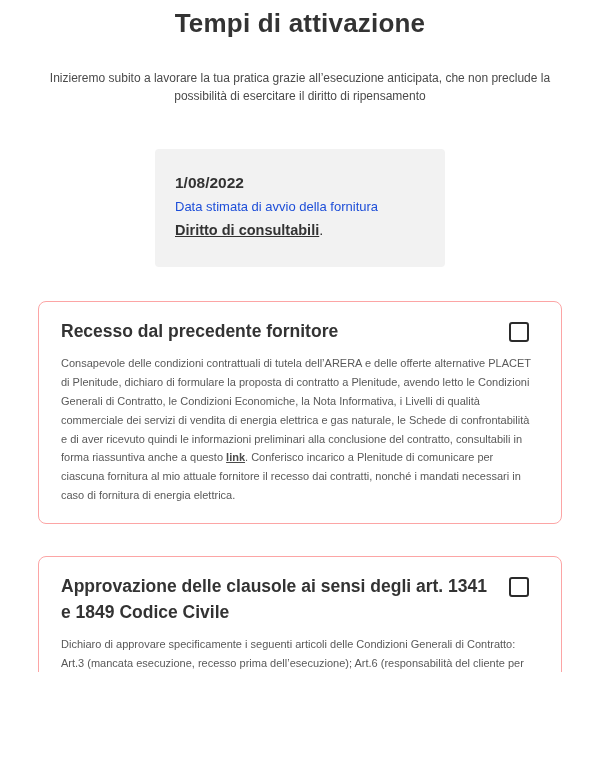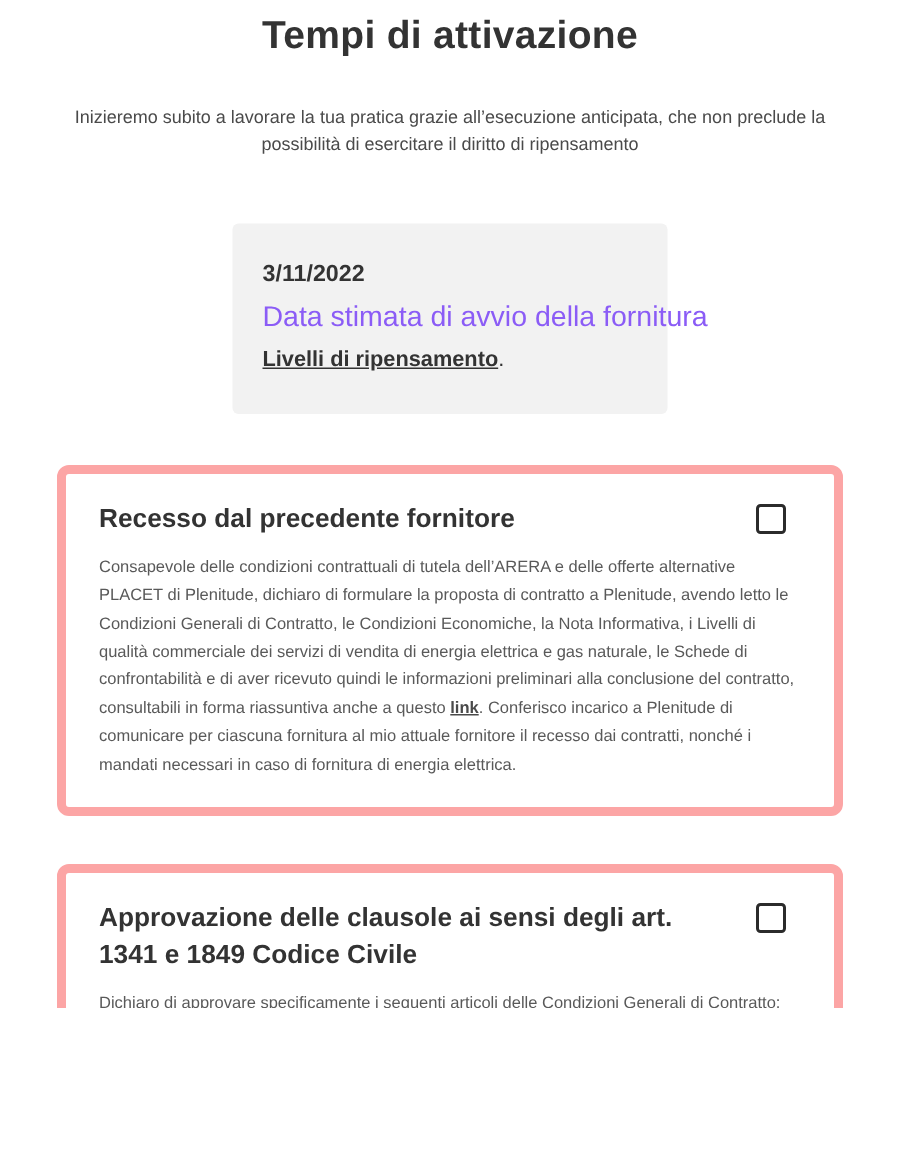--- a/index.html
+++ b/index.html
@@ -38,41 +38,41 @@
     border-radius: 4px;
     padding: 21px 20px 22px;
   }
   .info-date {
     font-size: 15.5px;
     font-weight: 700;
     color: #333333;
     line-height: 1.65;
   }
   .info-desc {
-    font-size: 19px;
-    color: #8b5cf6;
+    font-size: 13px;
+    color: #1d4ed8;
     line-height: 1.65;
     white-space: nowrap;
   }
   .info-link-line {
     line-height: 1.9;
     font-size: 14.5px;
     color: #333333;
   }
   .info-link {
     font-weight: 700;
     text-decoration: underline;
     color: #333333;
     cursor: pointer;
   }
   .consent-card {
     width: 524px;
     margin: 34px auto 0;
     background: #ffffff;
-    border: 6px solid #fca5a5;
+    border: 1px solid #fca5a5;
     border-radius: 8px;
     padding: 17px 22px 18px;
   }
   .consent-card + .consent-card { margin-top: 32px; }
   .card-head {
     display: flex;
     align-items: flex-start;
     justify-content: space-between;
     gap: 16px;
   }
@@ -113,24 +113,24 @@
 </head>
 <body>
 
 <div class="page">
 
   <h1 class="page-title">Tempi di attivazione</h1>
 
   <p class="page-subtitle">Inizieremo subito a lavorare la tua pratica grazie all’esecuzione anticipata, che non preclude la possibilità di esercitare il diritto di ripensamento</p>
 
   <div class="info-box">
-    <div class="info-date">3/11/2022</div>
+    <div class="info-date">1/08/2022</div>
     <div class="info-desc">Data stimata di avvio della fornitura</div>
     <div class="info-link-line">
-      <a class="info-link">Livelli di ripensamento</a><span>.</span>
+      <a class="info-link">Diritto di consultabili</a><span>.</span>
     </div>
   </div>
 
   <div class="consent-card">
     <div class="card-head">
       <div class="card-title">Recesso dal precedente fornitore</div>
       <input type="checkbox" class="checkbox" style="">
     </div>
     <p class="card-body"><span>Consapevole delle condizioni contrattuali di tutela dell’ARERA e delle offerte alternative PLACET di Plenitude, dichiaro di formulare la proposta di contratto a Plenitude, avendo letto le Condizioni Generali di Contratto, le Condizioni Economiche, la Nota Informativa, i Livelli di qualità commerciale dei servizi di vendita di energia elettrica e gas naturale, le Schede di confrontabilità e di aver ricevuto quindi le informazioni preliminari alla conclusione del contratto, consultabili in forma riassuntiva anche a questo </span><a class="body-link">link</a><span>. Conferisco incarico a Plenitude di comunicare per ciascuna fornitura al mio attuale fornitore il recesso dai contratti, nonché i mandati necessari in caso di fornitura di energia elettrica.</span></p>
   </div>

